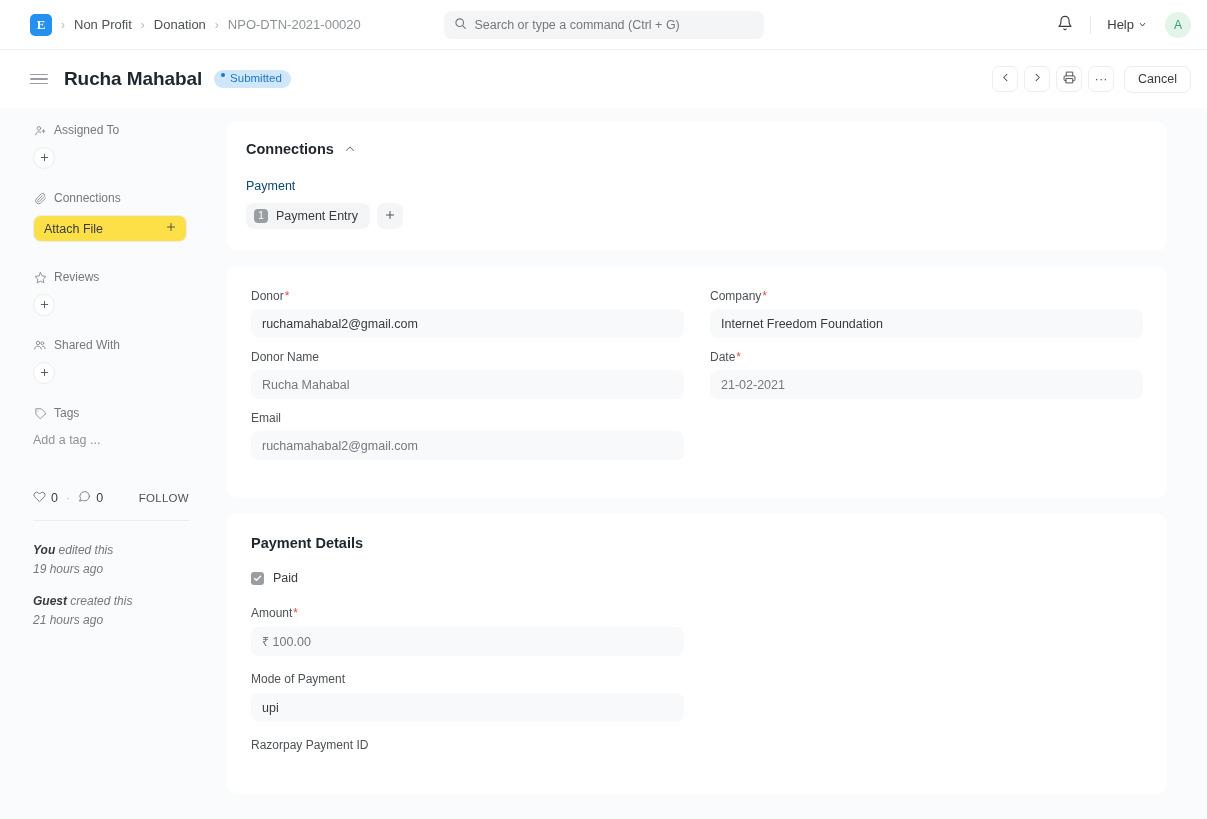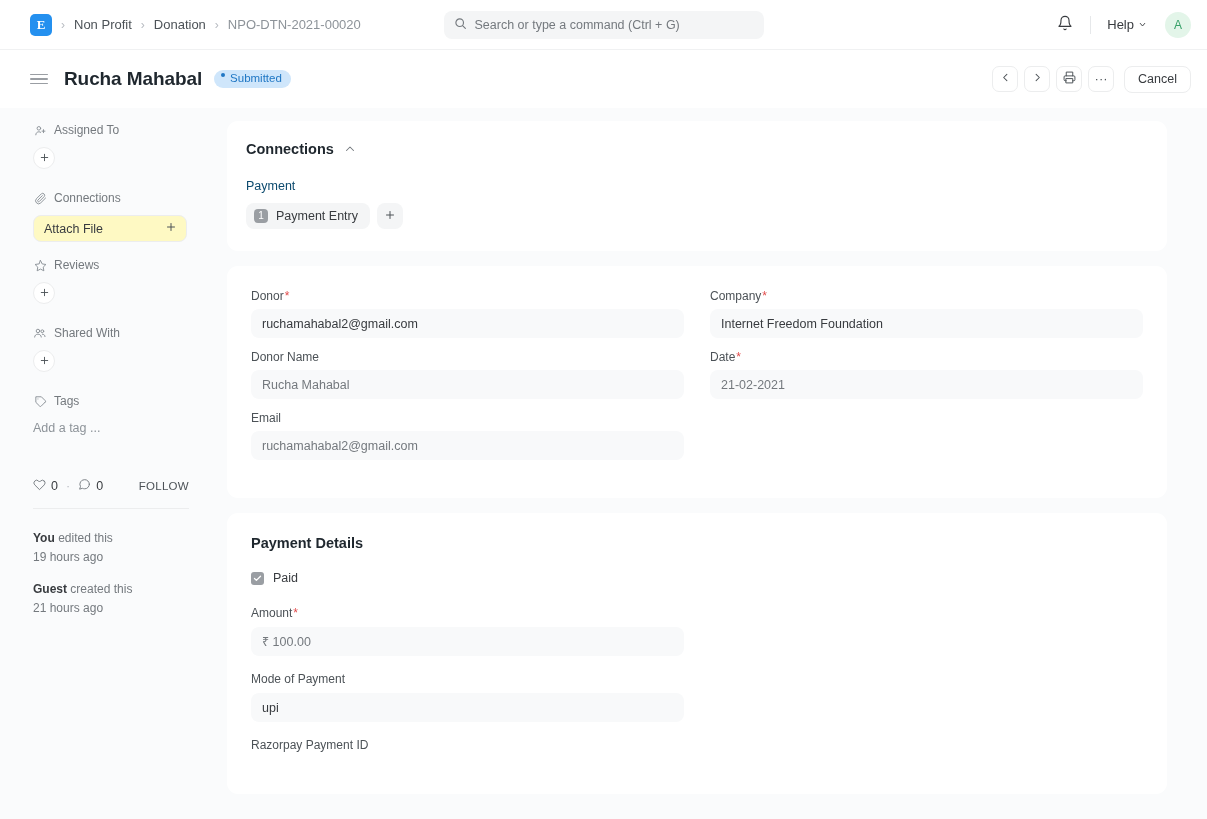--- a/index.html
+++ b/index.html
@@ -212,30 +212,30 @@
     color: #4c5257;
     margin-bottom: 21px;
     font-size: 13px;
     padding: 0;
     font-family: inherit;
   }
   .attach-box {
     width: 154px;
     height: 27px;
     border: 1px solid #ecedee;
-    background: #fef9c3;
+    background: #fde047;
     border-radius: 8px;
     display: flex;
     align-items: center;
     justify-content: space-between;
     padding: 0 9px 0 10px;
     font-size: 12.5px;
     color: #383b3f;
     cursor: pointer;
-    margin-bottom: 15px;
+    margin-bottom: 27px;
   }
   .tag-input {
     font-size: 12.5px;
     color: #8d9399;
     cursor: text;
     padding-top: 3px;
   }
 
   .side-meta {
     margin-top: 43px;
@@ -258,20 +258,21 @@
     color: #4c5257;
     letter-spacing: 0.3px;
     cursor: pointer;
     font-weight: 400;
   }
   .audit {
     margin-top: 20px;
     font-size: 12px;
     color: #74797e;
     line-height: 1.55;
+    font-style: italic;
   }
   .audit b { color: #383b3f; font-weight: 600; }
   .audit .blk { margin-bottom: 14px; }
 
   
   .main {
     flex: 1;
     padding: 13px 40px 8px 14px;
     height: 100%;
     overflow: hidden;

